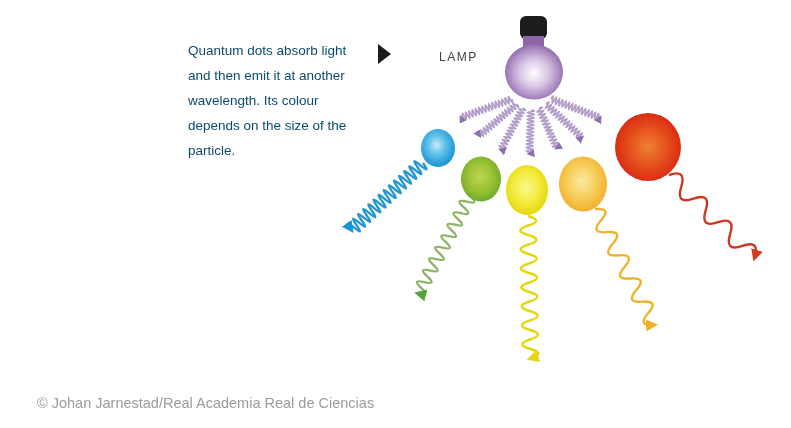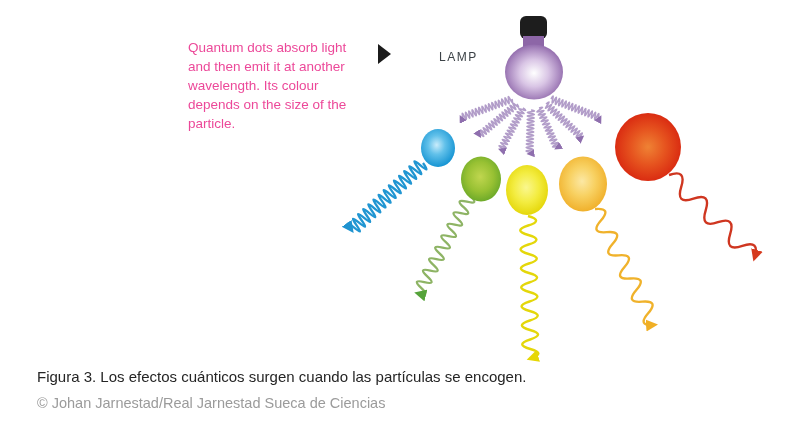--- a/index.html
+++ b/index.html
@@ -2,21 +2,21 @@
 <html><head>
 <meta charset="utf-8">
 <style>
   html,body{margin:0;padding:0;background:#ffffff;}
   .stage{
     position:relative;width:791px;height:428px;background:#ffffff;overflow:hidden;
     font-family:"Liberation Sans",sans-serif;
   }
   .annotation{
     position:absolute;left:188px;top:38px;width:180px;
-    font-size:13.5px;line-height:19px;color:#ec4899;
+    font-size:13.5px;line-height:25px;color:#0c4a6e;
   }
   .pointer{
     position:absolute;left:378px;top:44px;width:0;height:0;
     border-top:10.5px solid transparent;border-bottom:10.5px solid transparent;
     border-left:13px solid #1b1b1b;
   }
   .lamp-label{
     position:absolute;left:439px;top:50px;
     font-size:12px;letter-spacing:1.5px;color:#3c4247;
   }
@@ -145,16 +145,15 @@
 
     <g>
       <ellipse cx="438" cy="148" rx="17" ry="19" fill="url(#grad-blue)"></ellipse>
       <ellipse cx="481" cy="179" rx="20" ry="22.5" fill="url(#grad-green)"></ellipse>
       <ellipse cx="527" cy="190" rx="21" ry="25" fill="url(#grad-yellow)"></ellipse>
       <ellipse cx="583" cy="184" rx="24" ry="27.5" fill="url(#grad-orange)"></ellipse>
       <ellipse cx="648" cy="147" rx="33" ry="34" fill="url(#grad-red)"></ellipse>
     </g>
   </svg>
 
-  <div class="caption">Figura 3. Los efectos cuánticos surgen cuando las partículas se encogen.</div>
-  <div class="credit">© Johan Jarnestad/Real Jarnestad Sueca de Ciencias</div>
+  <div class="credit">© Johan Jarnestad/Real Academia Real de Ciencias</div>
 
 </div>
 
 </body></html>

